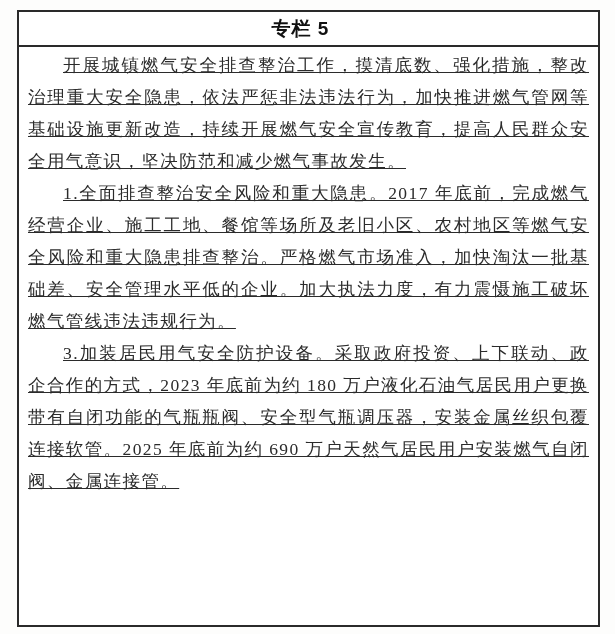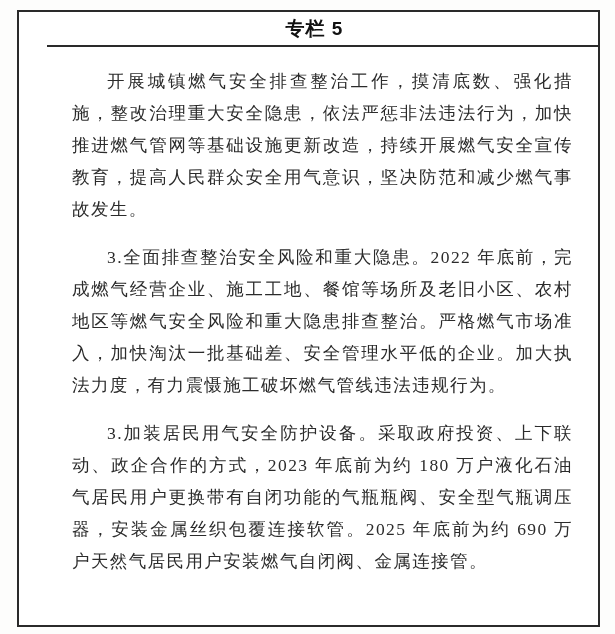--- a/index.html
+++ b/index.html
@@ -16,21 +16,20 @@
   }
   .panel {
     position: absolute;
     left: 17px;
     top: 10px;
     width: 583px;
     height: 617px;
     box-sizing: border-box;
     border: 2px solid #2a2a2a;
     background: #ffffff;
-    padding-left: 28px;
   }
   .panel-header {
     height: 35px;
     box-sizing: border-box;
     border-bottom: 2px solid #2a2a2a;
     display: flex;
     align-items: center;
     justify-content: center;
     font-family: "Liberation Sans", sans-serif;
     font-weight: bold;
@@ -45,31 +44,32 @@
   .panel-body {
     box-sizing: border-box;
     padding: 2px 9px 0 9px;
     font-size: 17.5px;
     line-height: 32px;
     letter-spacing: 1.4px;
     color: #2b2b2b;
     text-align: justify;
   }
   .panel-body p {
-    margin: 16px;
+    margin: 0;
     text-indent: 2em;
+    text-decoration: underline;
   }
 </style>
 </head>
 <body>
 
 <div class="panel">
   <div class="panel-header">
     <span>专栏 5</span>
     <span class="title-gap"></span>
   </div>
   <div class="panel-body">
     <p>开展城镇燃气安全排查整治工作，摸清底数、强化措施，整改治理重大安全隐患，依法严惩非法违法行为，加快推进燃气管网等基础设施更新改造，持续开展燃气安全宣传教育，提高人民群众安全用气意识，坚决防范和减少燃气事故发生。</p>
-    <p>3.全面排查整治安全风险和重大隐患。2022 年底前，完成燃气经营企业、施工工地、餐馆等场所及老旧小区、农村地区等燃气安全风险和重大隐患排查整治。严格燃气市场准入，加快淘汰一批基础差、安全管理水平低的企业。加大执法力度，有力震慑施工破坏燃气管线违法违规行为。</p>
+    <p>1.全面排查整治安全风险和重大隐患。2017 年底前，完成燃气经营企业、施工工地、餐馆等场所及老旧小区、农村地区等燃气安全风险和重大隐患排查整治。严格燃气市场准入，加快淘汰一批基础差、安全管理水平低的企业。加大执法力度，有力震慑施工破坏燃气管线违法违规行为。</p>
     <p>3.加装居民用气安全防护设备。采取政府投资、上下联动、政企合作的方式，2023 年底前为约 180 万户液化石油气居民用户更换带有自闭功能的气瓶瓶阀、安全型气瓶调压器，安装金属丝织包覆连接软管。2025 年底前为约 690 万户天然气居民用户安装燃气自闭阀、金属连接管。</p>
 
   </div>
 </div>
 
 </body></html>

